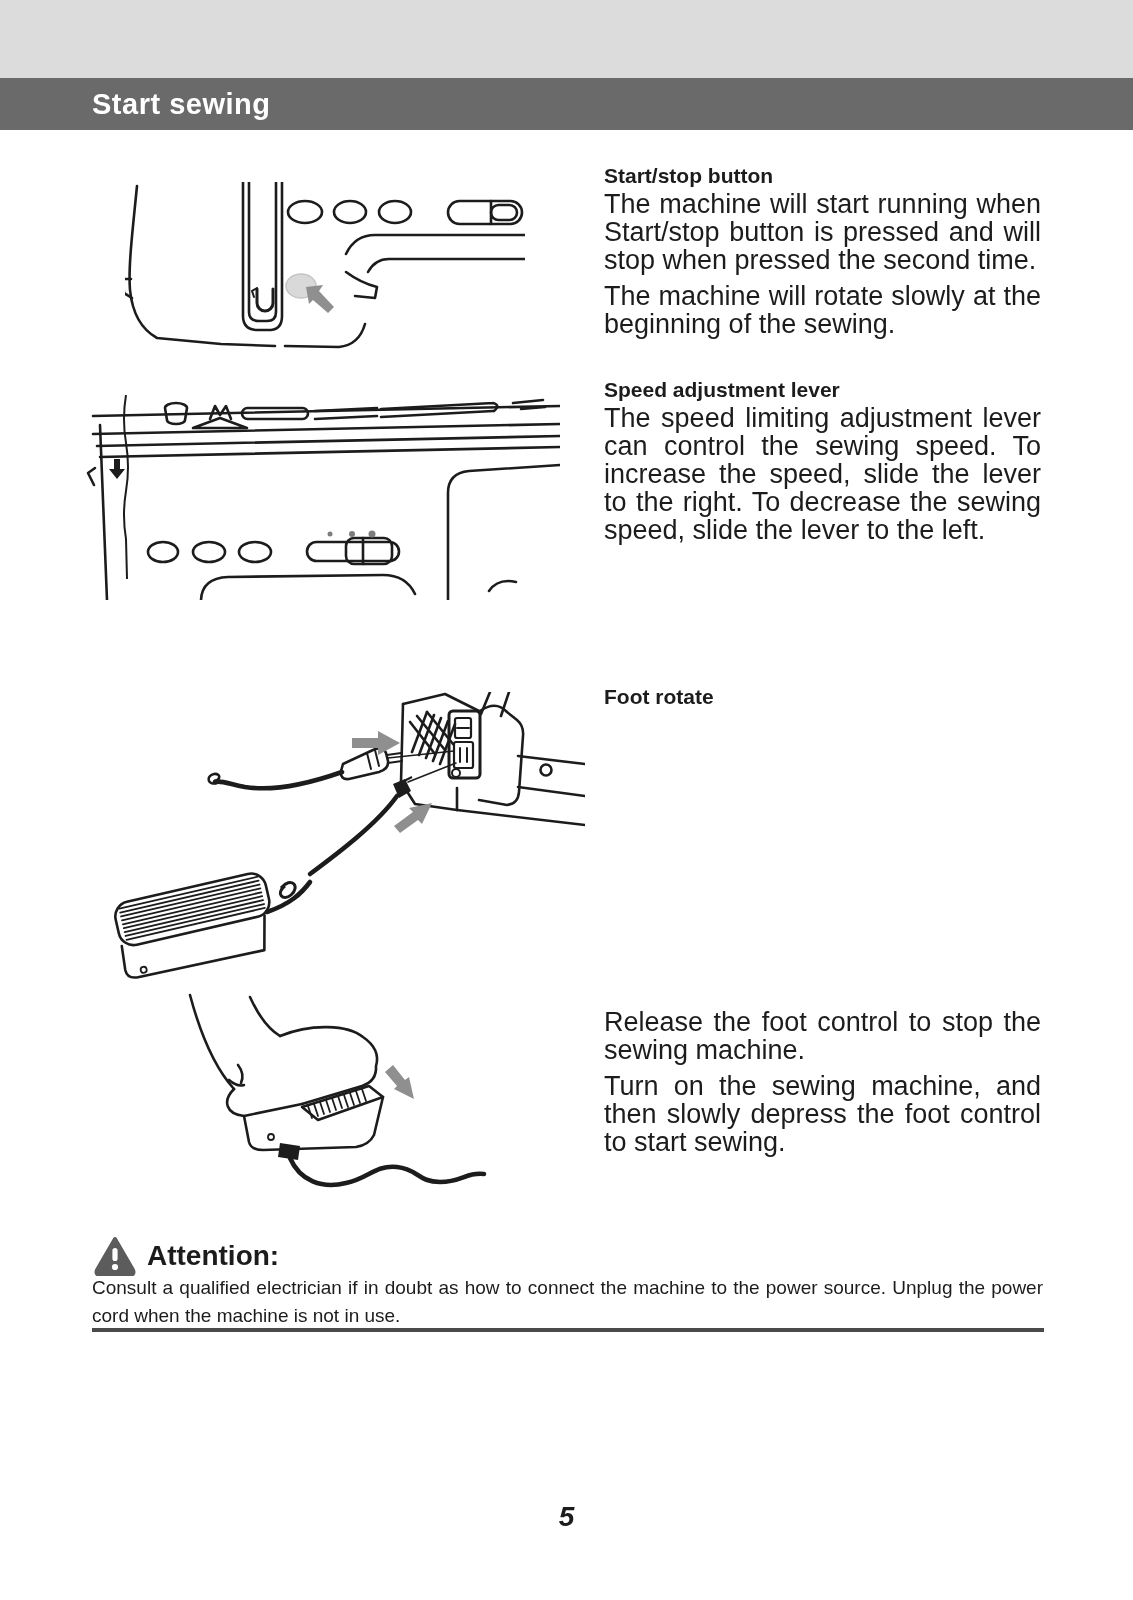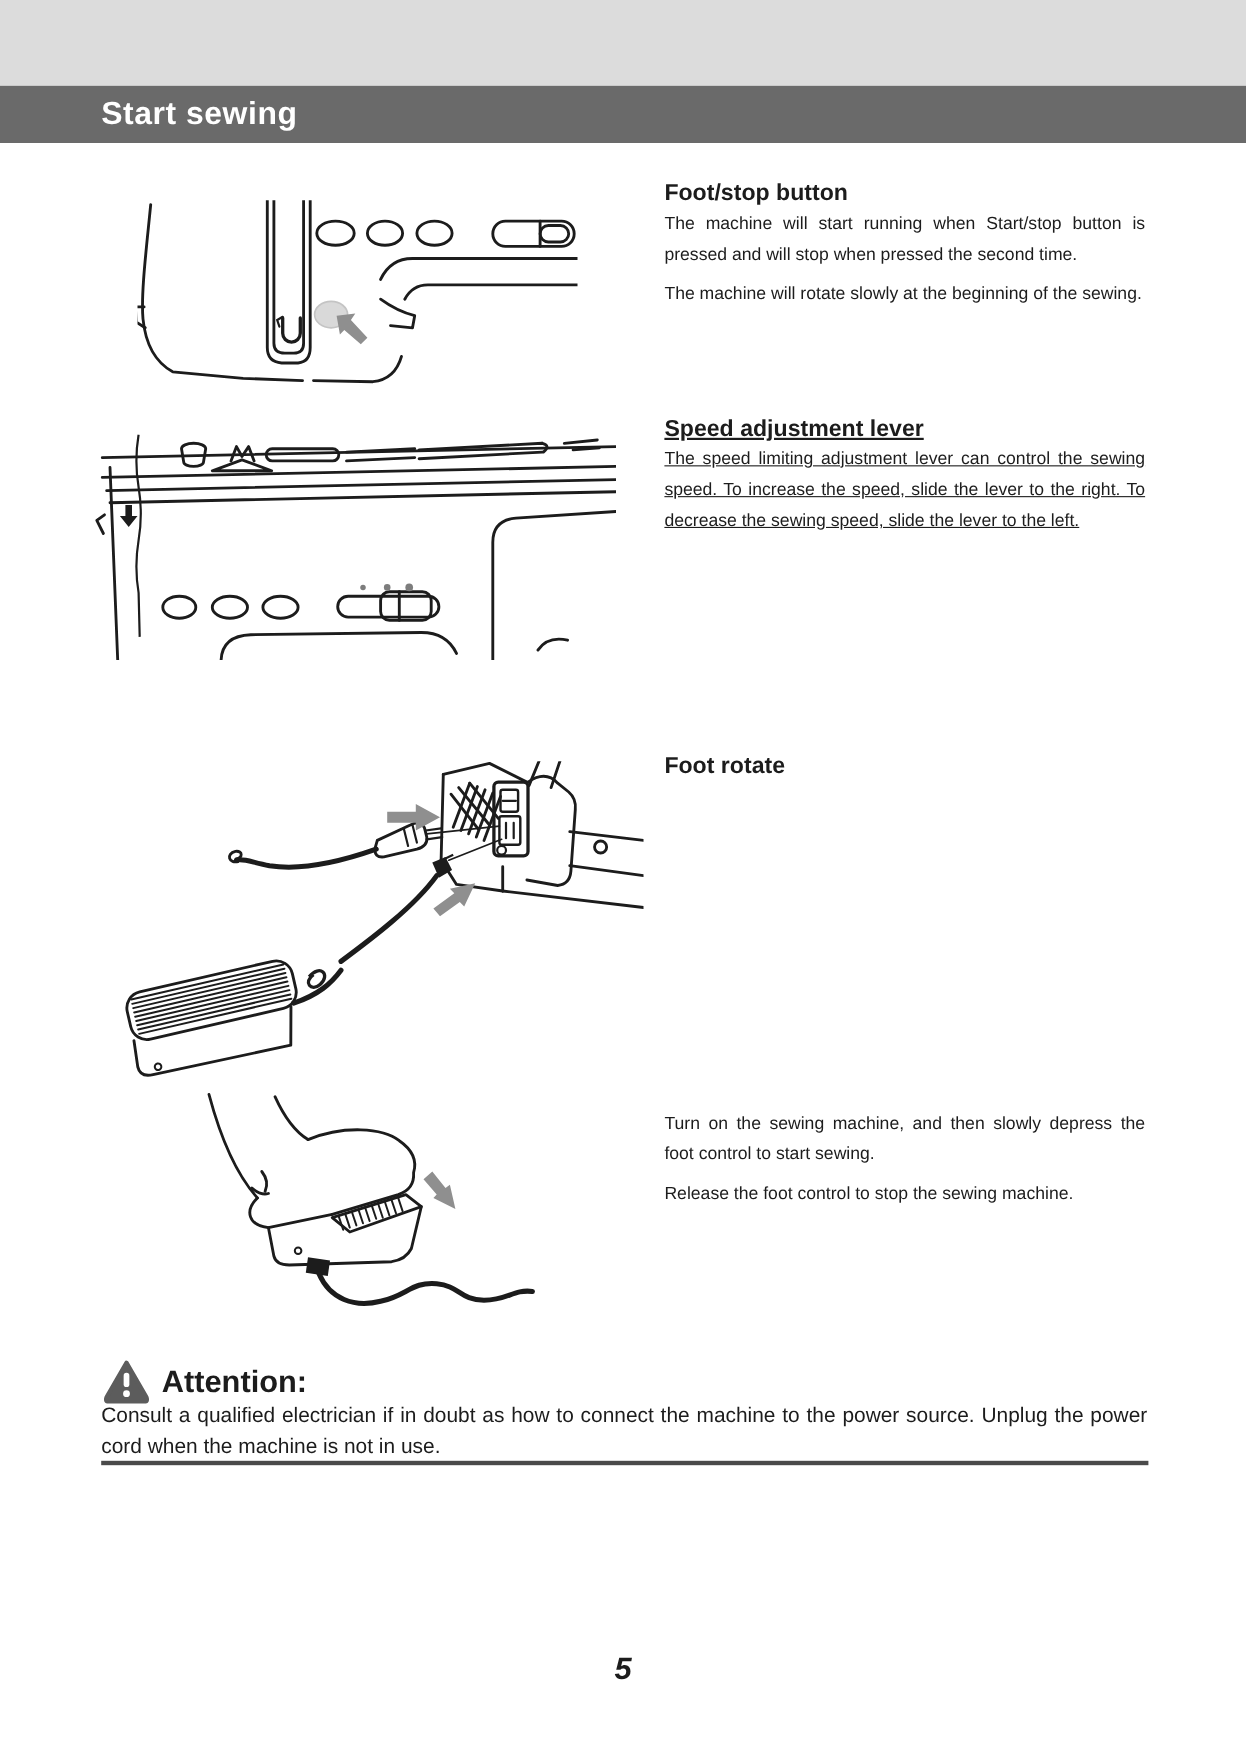--- a/index.html
+++ b/index.html
@@ -9,21 +9,21 @@
   }
   .top-band{position:absolute;left:0;top:0;width:1133px;height:78px;background:#dcdcdc;}
   .title-bar{position:absolute;left:0;top:78px;width:1133px;height:52px;background:#6a6a6a;}
   .title-bar .title-text{
     display:block;padding-left:92px;line-height:52px;font-size:29px;font-weight:bold;color:#ffffff;
     letter-spacing:.5px;
   }
   .illus{position:absolute;}
   .text-col{position:absolute;left:604px;width:437px;}
   .text-col h3{margin:0;font-size:21px;line-height:28px;font-weight:bold;}
-  .text-col p{margin:0 0 8px 0;font-size:16px;line-height:28px;text-align:justify;}
+  .text-col p{margin:0 0 8px 0;font-size:27px;line-height:28px;text-align:justify;}
   .text-col p:last-child{margin-bottom:0;}
   .attention-icon{position:absolute;left:93px;top:1236px;}
   .attention-label{position:absolute;left:147px;top:1241px;font-size:28px;font-weight:bold;line-height:30px;}
   .attention-body{
     position:absolute;left:92px;top:1274px;width:951px;
     font-size:19px;line-height:28px;text-align:justify;
   }
   .rule{position:absolute;left:92px;top:1328px;width:952px;height:4px;background:#4a4a4a;}
   .page-number{
     position:absolute;left:0;top:1501px;width:1133px;text-align:center;
@@ -64,21 +64,21 @@
     </g>
     <g>
       <path d="M132,107 v14 a8,8 0 0 0 16,0 v-14" stroke="#1c1c1c" stroke-width="3" fill="none" stroke-linecap="round"></path>
       <path d="M132,106 l-5,3 2,6" stroke="#1c1c1c" stroke-width="2" fill="none" stroke-linecap="round"></path>
     </g>
     <ellipse cx="176" cy="104" rx="15" ry="12" fill="#d9d9d9" stroke="#c4c4c4" stroke-width="1.5"></ellipse>
     <polygon class="gray" points="209,125 194,109 198,103 181,105 184,122 188,118 203,131"></polygon>
   </svg>
 
   <div class="text-col" style="top:162px;">
-    <h3>Foot/stop button</h3>
+    <h3>Start/stop button</h3>
     <p>The machine will start running when Start/stop button is pressed and will stop when pressed the second time.</p>
     <p>The machine will rotate slowly at the beginning of the sewing.</p>
   </div>
 
   <svg class="illus" style="left:85px;top:395px;" width="475" height="205" viewBox="0 0 475 205">
     <g class="ln" stroke-width="2.4">
       <path d="M15,30 L22,205"></path>
       <path d="M10,73 l-7,5 6,12"></path>
       <path d="M8,21 L475,11"></path>
       <path d="M8,39 L475,29"></path>
@@ -105,21 +105,21 @@
       <rect x="261" y="143" width="46" height="26" rx="8"></rect>
       <line x1="278" y1="143" x2="278" y2="169"></line>
     </g>
     <g>
       <circle cx="245" cy="139" r="2.5" fill="#7d7d7d"></circle>
       <circle cx="267" cy="139" r="3" fill="#7d7d7d"></circle>
       <circle cx="287" cy="139" r="3.5" fill="#7d7d7d"></circle>
     </g>
   </svg>
 
-  <div class="text-col" style="top:376px;text-decoration:underline;">
+  <div class="text-col" style="top:376px;">
     <h3>Speed adjustment lever</h3>
     <p>The speed limiting adjustment lever can control the sewing speed. To increase the speed, slide the lever to the right. To decrease the sewing speed, slide the lever to the left.</p>
   </div>
 
   <svg class="illus" style="left:105px;top:692px;" width="480" height="290" viewBox="0 0 480 290">
     <g class="ln" stroke-width="2">
       <path d="M307,60 L322,20 M314,63 L329,23 M321,66 L336,26 M328,69 L343,29 M335,72 L350,32"></path>
       <path d="M305,30 L330,62 M312,24 L340,58 M322,20 L348,52"></path>
     </g>
     <g class="ln">
@@ -179,22 +179,22 @@
       <path d="M158,121 l4,12 M164,119 l4,12 M170,117 l4,12 M176,115 l4,12 M182,113 l4,12 M188,111 l4,12 M194,110 l4,12 M200,108 l4,12 M206,106 l4,12 M212,104 l4,12" stroke-width="1.8"></path>
       <path d="M94,131 L99,157 Q101,165 113,165 L206,162 Q219,160 224,150 L233,112"></path>
       <circle cx="121" cy="152" r="3" stroke-width="1.8"></circle>
     </g>
     <path d="M130,158 l20,3 -2,14 -20,-3 z" fill="#1c1c1c"></path>
     <path class="cord" d="M140,173 C150,196 172,204 196,198 C220,193 224,180 247,182 C268,184 268,197 290,197 C312,197 316,187 334,189"></path>
     <polygon class="gray" points="235,87 247,101 244,104 264,114 259,92 255,95 243,80"></polygon>
   </svg>
 
   <div class="text-col" style="top:1008px;">
+    <p>Release the foot control to stop the sewing machine.</p>
     <p>Turn on the sewing machine, and then slowly depress the foot control to start sewing.</p>
-    <p>Release the foot control to stop the sewing machine.</p>
   </div>
 
   <svg class="attention-icon" width="44" height="40" viewBox="0 0 44 40">
     <path d="M22,3 L40,34 Q42,39 36,39 L8,39 Q2,39 4,34 Z" fill="#5c5c5c" stroke="#5c5c5c" stroke-width="4" stroke-linejoin="round"></path>
     <rect x="19.4" y="12" width="5.2" height="13" rx="2.6" fill="#ffffff"></rect>
     <circle cx="22" cy="31" r="3.1" fill="#ffffff"></circle>
   </svg>
   <div class="attention-label">Attention:</div>
   <div class="attention-body">Consult a qualified electrician if in doubt as how to connect the machine to the power source. Unplug the power cord when the machine is not in use.</div>
   <div class="rule"></div>

